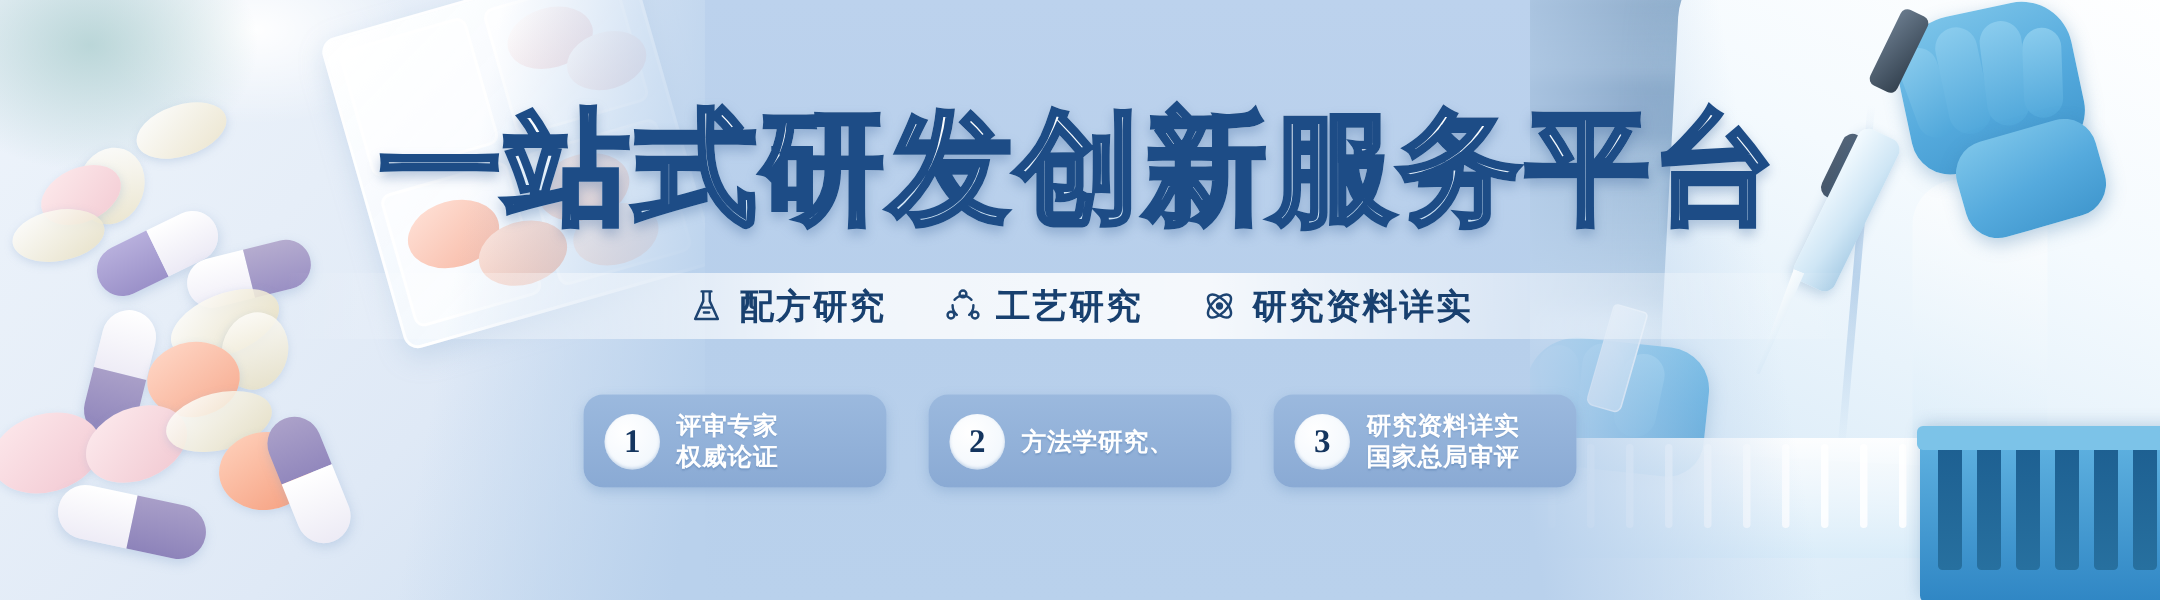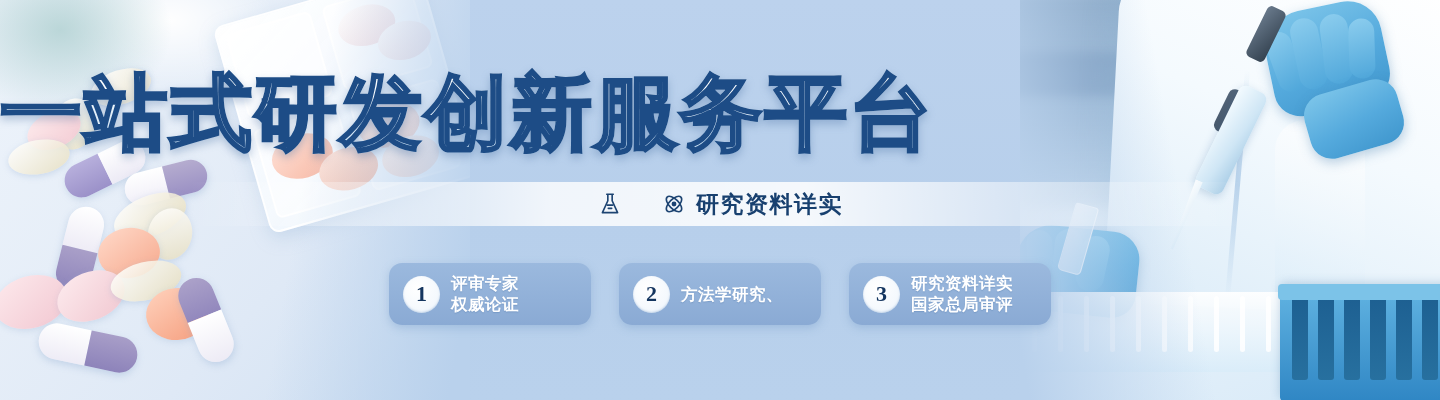--- a/index.html
+++ b/index.html
@@ -127,20 +127,21 @@
     position:absolute;left:260px;top:286px;width:190px;height:116px;
     background:linear-gradient(180deg,#62b4e2,#2f86c4);border-radius:5px;
     box-shadow:0 -3px 10px rgba(40,100,150,.25);
   }
   .rack .tube{position:absolute;top:8px;width:16px;height:86px;background:linear-gradient(180deg,#1d5f91,#27709f);border-radius:3px;}
   .rack-top{position:absolute;left:258px;top:284px;width:194px;height:16px;background:#7cc3e8;border-radius:4px;}
 
   
   .title{
     position:absolute;left:0;right:0;top:63px;
+    text-align:center;
     font-family:"DejaVu Sans","Liberation Sans",sans-serif;
     font-weight:700;
     font-size:82px;
     line-height:100px;
     letter-spacing:3px;
     color:#eef6fd;
     background:linear-gradient(180deg,#ffffff 8%,#f2f8fd 34%,#d3e6f6 68%,#bcd8ef 100%);
     -webkit-background-clip:text;background-clip:text;
     -webkit-text-fill-color:transparent;
     -webkit-text-stroke:3px #1d4c86;
@@ -313,22 +314,36 @@
   <div class="subband"></div>
   <div class="subtitle">
 
     <div class="sub-item">
       <svg class="sub-icon" viewBox="0 0 24 24">
         <g fill="none" stroke="#1d4472" stroke-width="1.5" stroke-linejoin="round" stroke-linecap="round">
           <path d="M9 3h6M10 3v6L5 20h14L14 9V3"></path>
           <path d="M9.4 13h5.2M10.4 16h3.2"></path>
         </g>
       </svg>
-    </div>
-
+      <span class="label">配方研究</span>
+    </div>
+
+    <div class="sub-item">
+      <svg class="sub-icon" viewBox="0 0 24 24">
+        <g fill="none" stroke="#1d4472" stroke-width="1.5" stroke-linecap="round">
+          <path d="M6.8 8.2A7 7 0 0 1 12 5.6a7 7 0 0 1 5.2 2.6"></path>
+          <path d="M5.6 11.5a7.5 7.5 0 0 0 2.6 6"></path>
+          <path d="M18.4 11.5a7.5 7.5 0 0 1-2.6 6"></path>
+          <circle cx="12" cy="4.6" r="2.1"></circle>
+          <circle cx="4.6" cy="17.6" r="2.1"></circle>
+          <circle cx="19.4" cy="17.6" r="2.1"></circle>
+        </g>
+      </svg>
+      <span class="label">工艺研究</span>
+    </div>
 
     <div class="sub-item">
       <svg class="sub-icon" viewBox="0 0 24 24">
         <g fill="none" stroke="#1d4472" stroke-width="1.5">
           <ellipse cx="12" cy="12" rx="4.4" ry="9" transform="rotate(45 12 12)"></ellipse>
           <ellipse cx="12" cy="12" rx="4.4" ry="9" transform="rotate(-45 12 12)"></ellipse>
           <circle cx="12" cy="12" r="1.5" fill="#1d4472"></circle>
         </g>
       </svg>
       <span class="label">研究资料详实</span>

